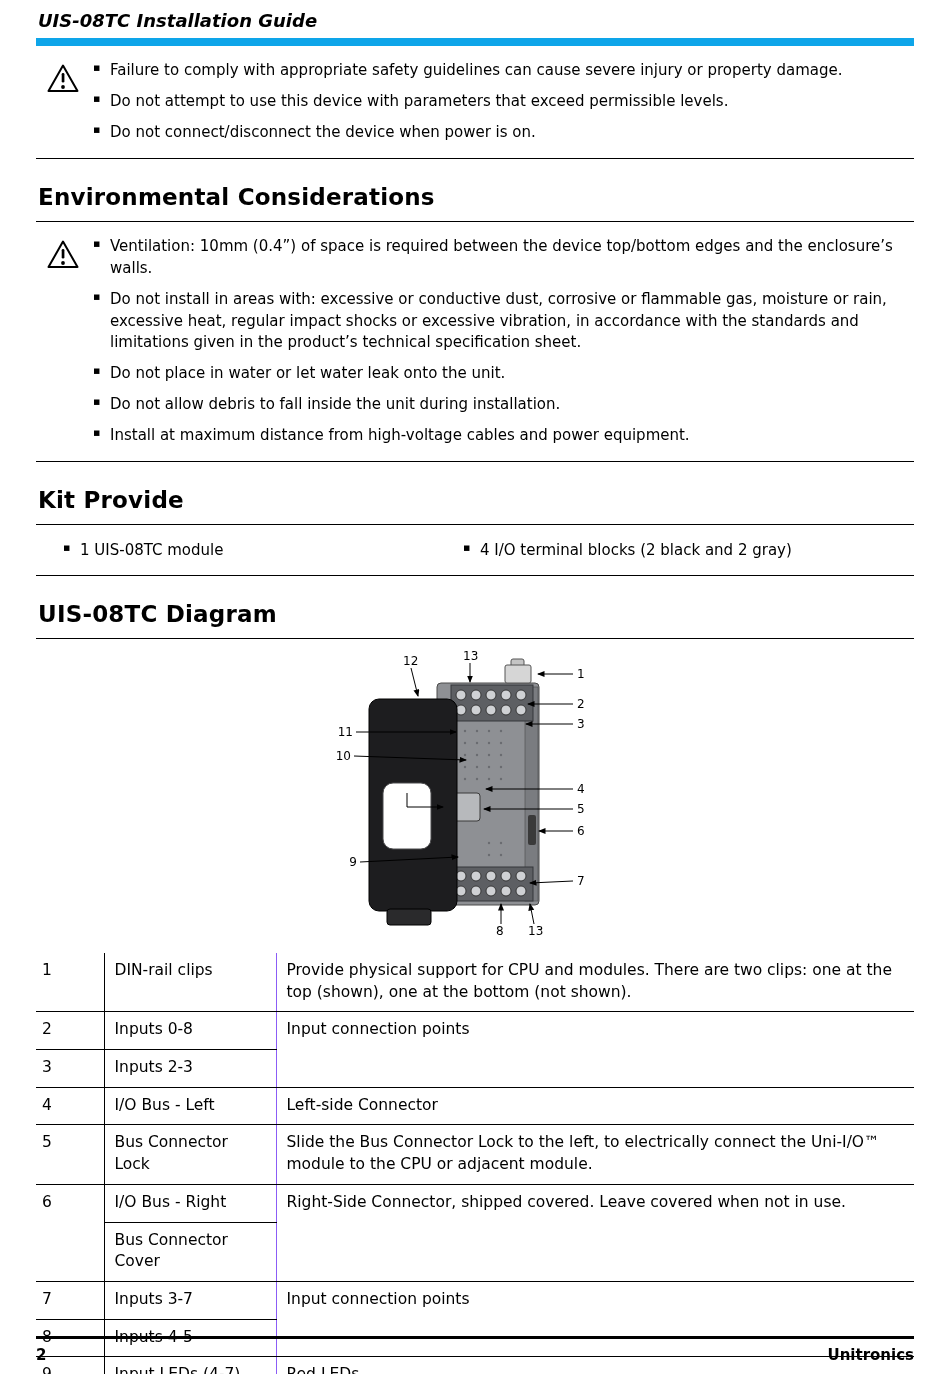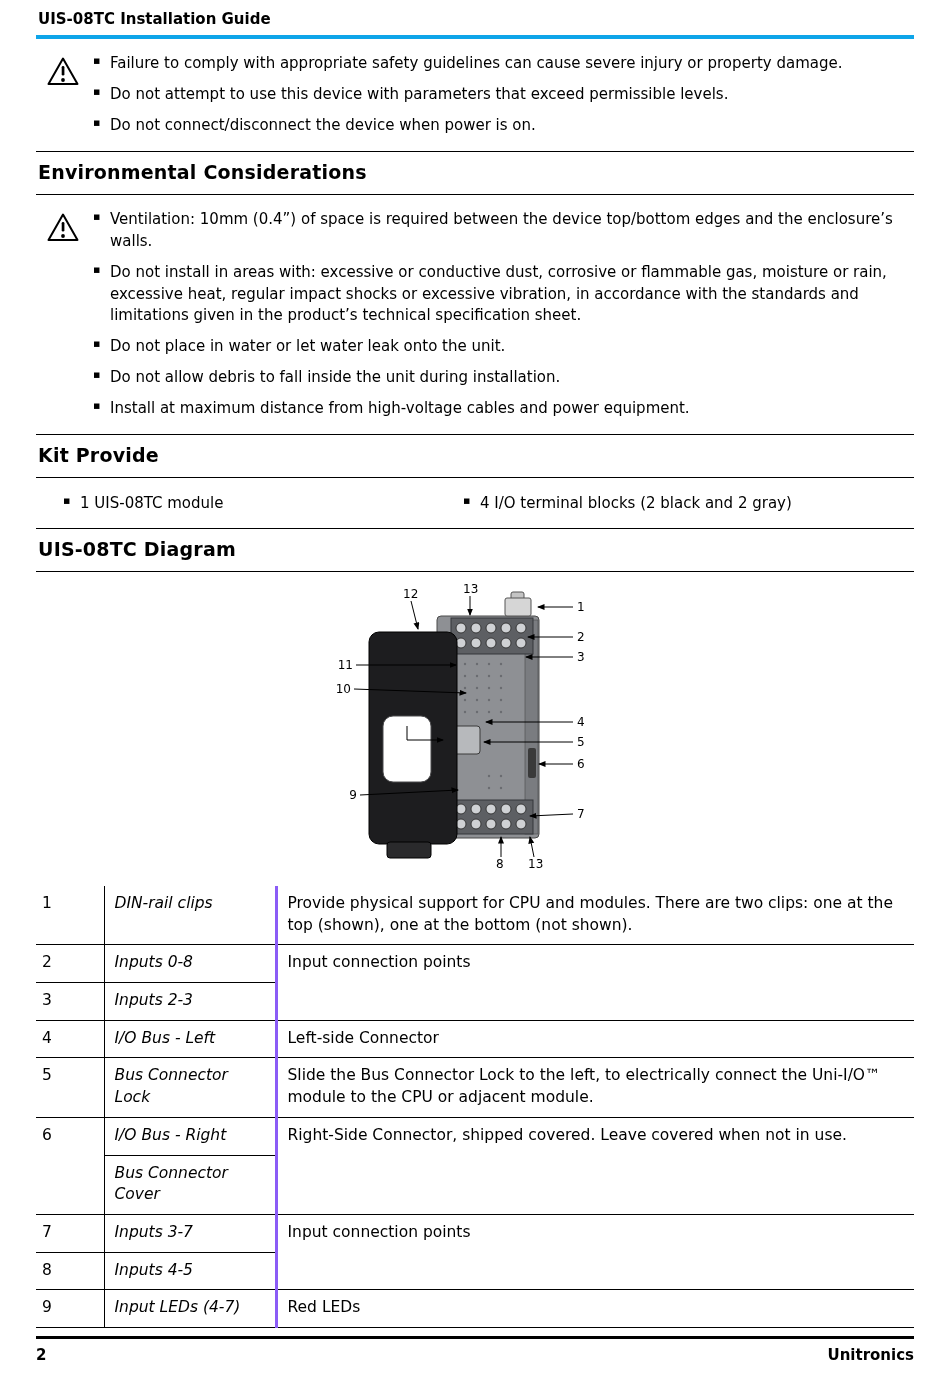--- a/index.html
+++ b/index.html
@@ -12,51 +12,52 @@
   }
   .page {
     width:950px; height:1374px;
     position:relative;
     padding:6px 36px 0 36px;
     overflow:hidden;
     background:#fff;
   }
   
   .doc-header {
-    font-size:15px; font-weight:bold;
+    font-size:18px; font-weight:bold;
     padding:4px 2px 7px 2px;
-    border-bottom:4px solid #0ea5e9;
+    border-bottom:8px solid #0ea5e9;
+    font-style:italic;
   }
   
   .warn-row { display:flex; align-items:flex-start; padding:12px 0 6px 0; }
   .warn-icon-col { width:54px; flex:none; display:flex; justify-content:center; padding-top:5px; }
   .bullets { list-style:none; flex:1; }
   .bullet-item { position:relative; padding-left:20px; margin:2px 0 9px 0; font-size:15px; line-height:1.45; }
   .bullet-marker { position:absolute; left:3px; top:0px; font-size:11px; }
   
   .section-head {
     border-top:1px solid #000;
     border-bottom:1px solid #000;
     padding:9px 2px 11px 2px;
   }
-  .section-head h2 { font-size:19px; font-weight:bold; letter-spacing:.2px; }
+  .section-head h2 { font-size:23px; font-weight:bold; letter-spacing:.2px;margin-top:16px; }
   
   .kit-row { display:flex; padding:15px 0 13px 24px; }
   .kit-row .bullet-item { margin:0; }
   .kit-row .bullet-item:first-child { width:400px; flex:none; }
   
   .diagram-wrap { width:292px; margin:8px auto 14px auto; }
   .diagram-wrap svg { display:block; }
   .callout-num { font-size:12px; fill:#000; font-family:"DejaVu Sans","Liberation Sans",sans-serif; }
   .callout-line { stroke:#000; stroke-width:1; fill:none; }
   
   .io-table { width:100%; border-collapse:collapse; margin-top:12px; font-size:15.5px; }
   .io-table td { border-bottom:1px solid #000; padding:7px 10px 8px 10px; vertical-align:top; line-height:1.4; }
   .io-table td.col-num  { width:68px; border-right:1px solid #000; padding-left:6px; }
-  .io-table td.col-name { width:172px; border-right:3px solid #8b5cf6;font-style:italic; }
+  .io-table td.col-name { width:172px; border-right:1px solid #8b5cf6; }
   .io-table td.col-desc { }
   
   .doc-footer {
     position:absolute; left:36px; right:36px; bottom:10px;
     border-top:3px solid #000;
     padding-top:7px;
     display:flex; justify-content:space-between;
     font-size:15px; font-weight:bold;
   }
 </style>

